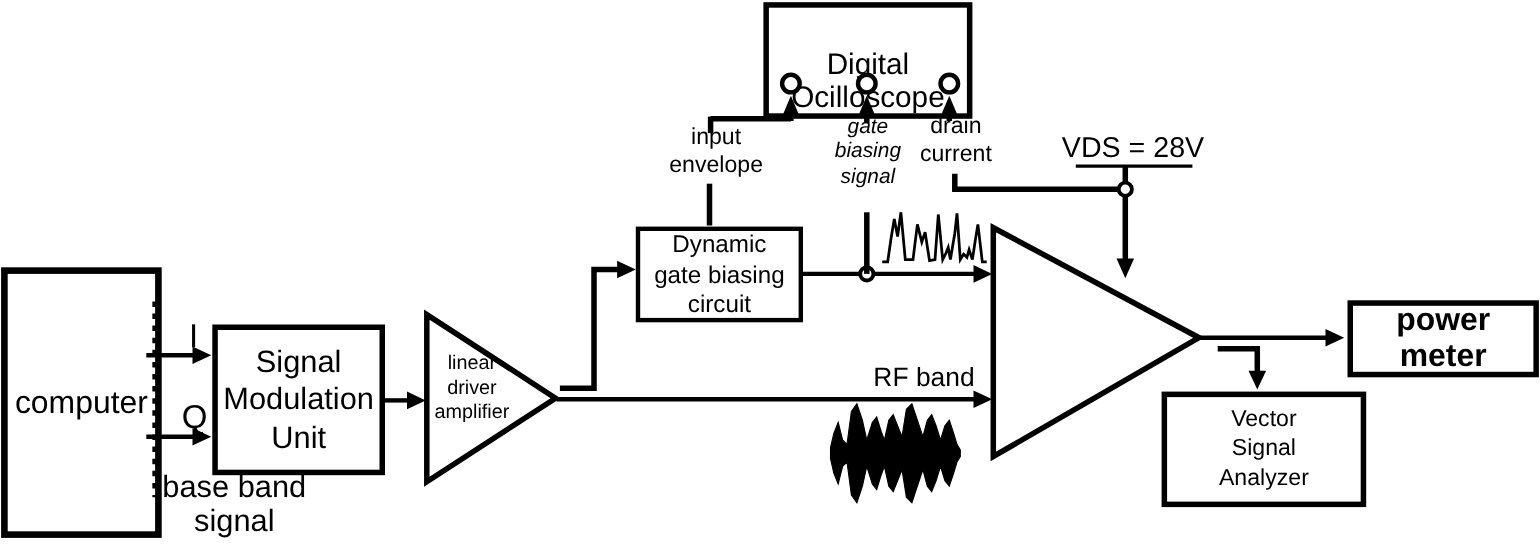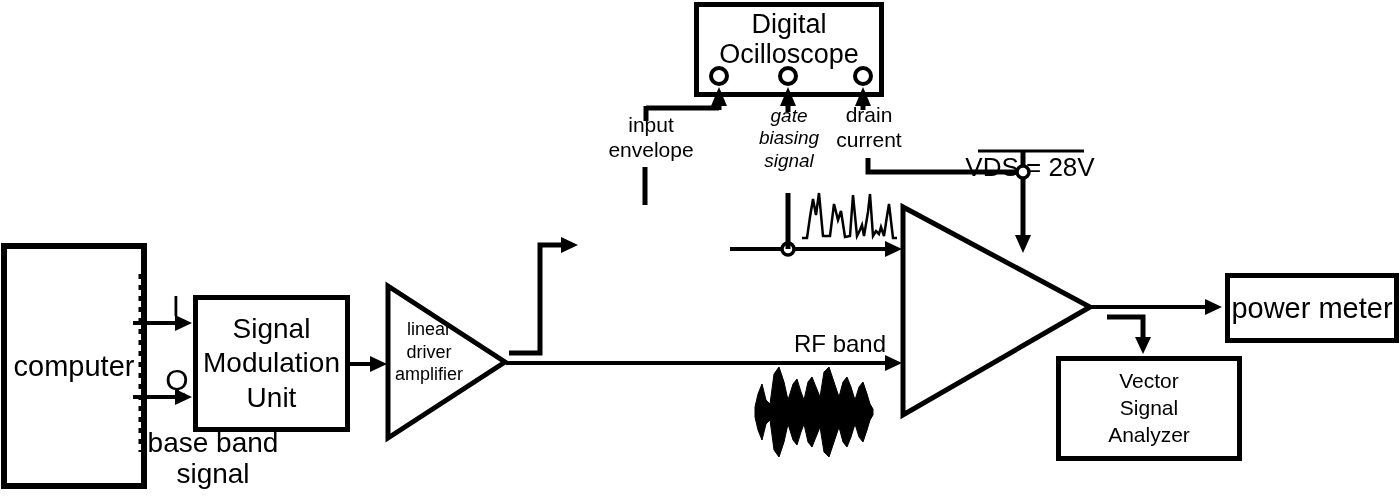--- a/index.html
+++ b/index.html
@@ -15,51 +15,56 @@
   }
   .lbl {
     position:absolute; white-space:pre-line; text-align:center;
     transform:translateX(-50%); z-index:6; line-height:1.2;
   }
   svg.wires { position:absolute; left:0; top:0; z-index:5; pointer-events:none; }
 
   #computer-box   { left:1px;    top:243px; width:146px; height:246px; border-width:6px; font-size:29px; }
   #smu-box        { left:193px;  top:295px; width:157px; height:137px; border-width:5px; font-size:28px; line-height:1.22; }
   #dgb-box        { left:578px;  top:206px; width:152px; height:87px;  border-width:4px; font-size:22px; line-height:1.25; }
-  #osc-box        { left:694px;  top:2px;   width:190px; height:95px;  border-width:5px; font-size:27px; line-height:1.12; align-items:flex-start; padding-top:2px; }
-  #pm-box         { left:1225px; top:273px; width:174px; height:70px;  border-width:5px; font-size:29px; }
+  #osc-box        { left:694px;  top:2px;   width:190px; height:106px;  border-width:5px; font-size:27px; line-height:1.12; align-items:flex-end; padding-top:2px; }
+  #pm-box         { left:1225px; top:273px; width:174px; height:70px;  border-width:5px; font-size:29px;font-weight:bold; }
   #vsa-box        { left:1056px; top:356px; width:186px; height:105px; border-width:5px; font-size:21px; line-height:1.28; }
 
   #i-label        { left:176px;  top:288px; font-size:30px; }
   #q-label        { left:177px;  top:362px; font-size:30px; }
   #baseband-label { left:213px;  top:428px; font-size:28px; line-height:1.1; }
   #inputenv-label { left:651px;  top:113px; font-size:21px; line-height:1.18; }
   #gatesig-label  { left:789px;  top:105px; font-size:19px; line-height:1.18;font-style:italic; }
   #drain-label    { left:869px;  top:103px; font-size:21px; line-height:1.18; }
-  #vds-label      { left:1030px; top:119px; font-size:26px;margin-top:33px; }
+  #vds-label      { left:1030px; top:119px; font-size:26px; }
   #gatebias-label { left:847px;  top:258px; font-size:24px; line-height:1.12; }
   #rfport-label   { left:840px;  top:330px; font-size:24px; }
   #driver-label   { left:429px;  top:318px; font-size:18px; line-height:1.26;text-align:center; }
   #gan-label      { left:972px;  top:270px; font-size:38px; line-height:1.17; }
 </style>
 </head>
 <body>
 
 <div id="canvas">
 
   <div class="box" id="computer-box">
     <span>computer</span>
   </div>
 
   <div class="box" id="smu-box">
     <span>Signal
 Modulation
 Unit</span>
   </div>
 
+  <div class="box" id="dgb-box">
+    <span>Dynamic
+gate biasing
+circuit</span>
+  </div>
 
   <div class="box" id="osc-box">
     <span>Digital
 Ocilloscope</span>
   </div>
 
   <div class="box" id="pm-box">
     <span>power meter</span>
   </div>
 

